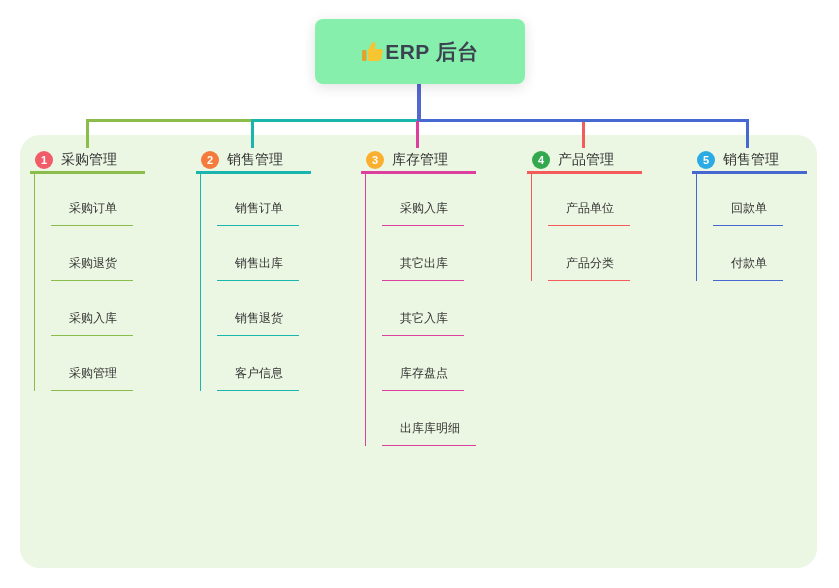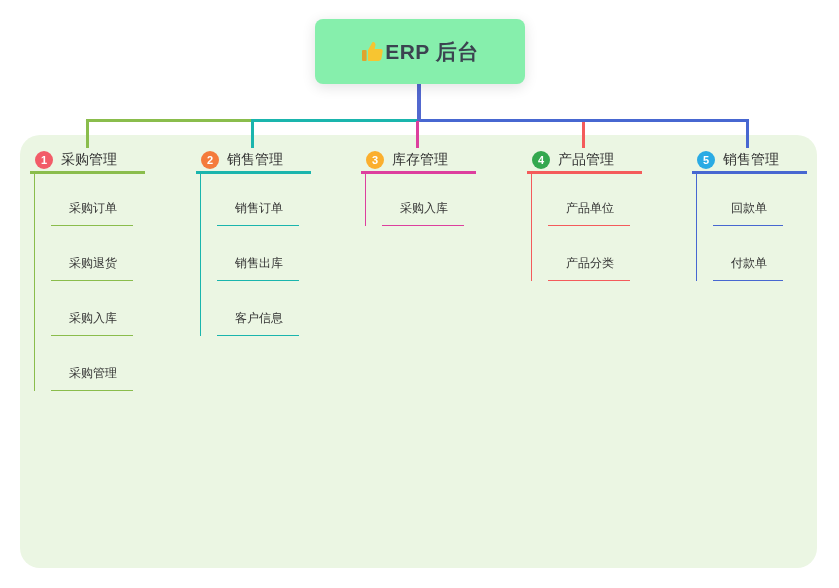--- a/index.html
+++ b/index.html
@@ -114,31 +114,36 @@
 </div>
 
 <div class="branch b2" style="--line: #1ab5ad; --badge: #f47b3c;">
   <div class="branch-header">
     <span class="badge">2</span>
     <span class="branch-title">销售管理</span>
   </div>
   <div class="branch-items">
     <div class="item">销售订单</div>
     <div class="item">销售出库</div>
+    <div class="item">销售退货</div>
     <div class="item">客户信息</div>
   </div>
 </div>
 
 <div class="branch b3" style="--line: #dd3f9e; --badge: #fbaf2e;">
   <div class="branch-header">
     <span class="badge">3</span>
     <span class="branch-title">库存管理</span>
   </div>
   <div class="branch-items">
     <div class="item">采购入库</div>
+    <div class="item">其它出库</div>
+    <div class="item">其它入库</div>
+    <div class="item">库存盘点</div>
+    <div class="item">出库库明细</div>
   </div>
 </div>
 
 <div class="branch b4" style="--line: #f45b5b; --badge: #34a84f;">
   <div class="branch-header">
     <span class="badge">4</span>
     <span class="branch-title">产品管理</span>
   </div>
   <div class="branch-items">
     <div class="item">产品单位</div>

